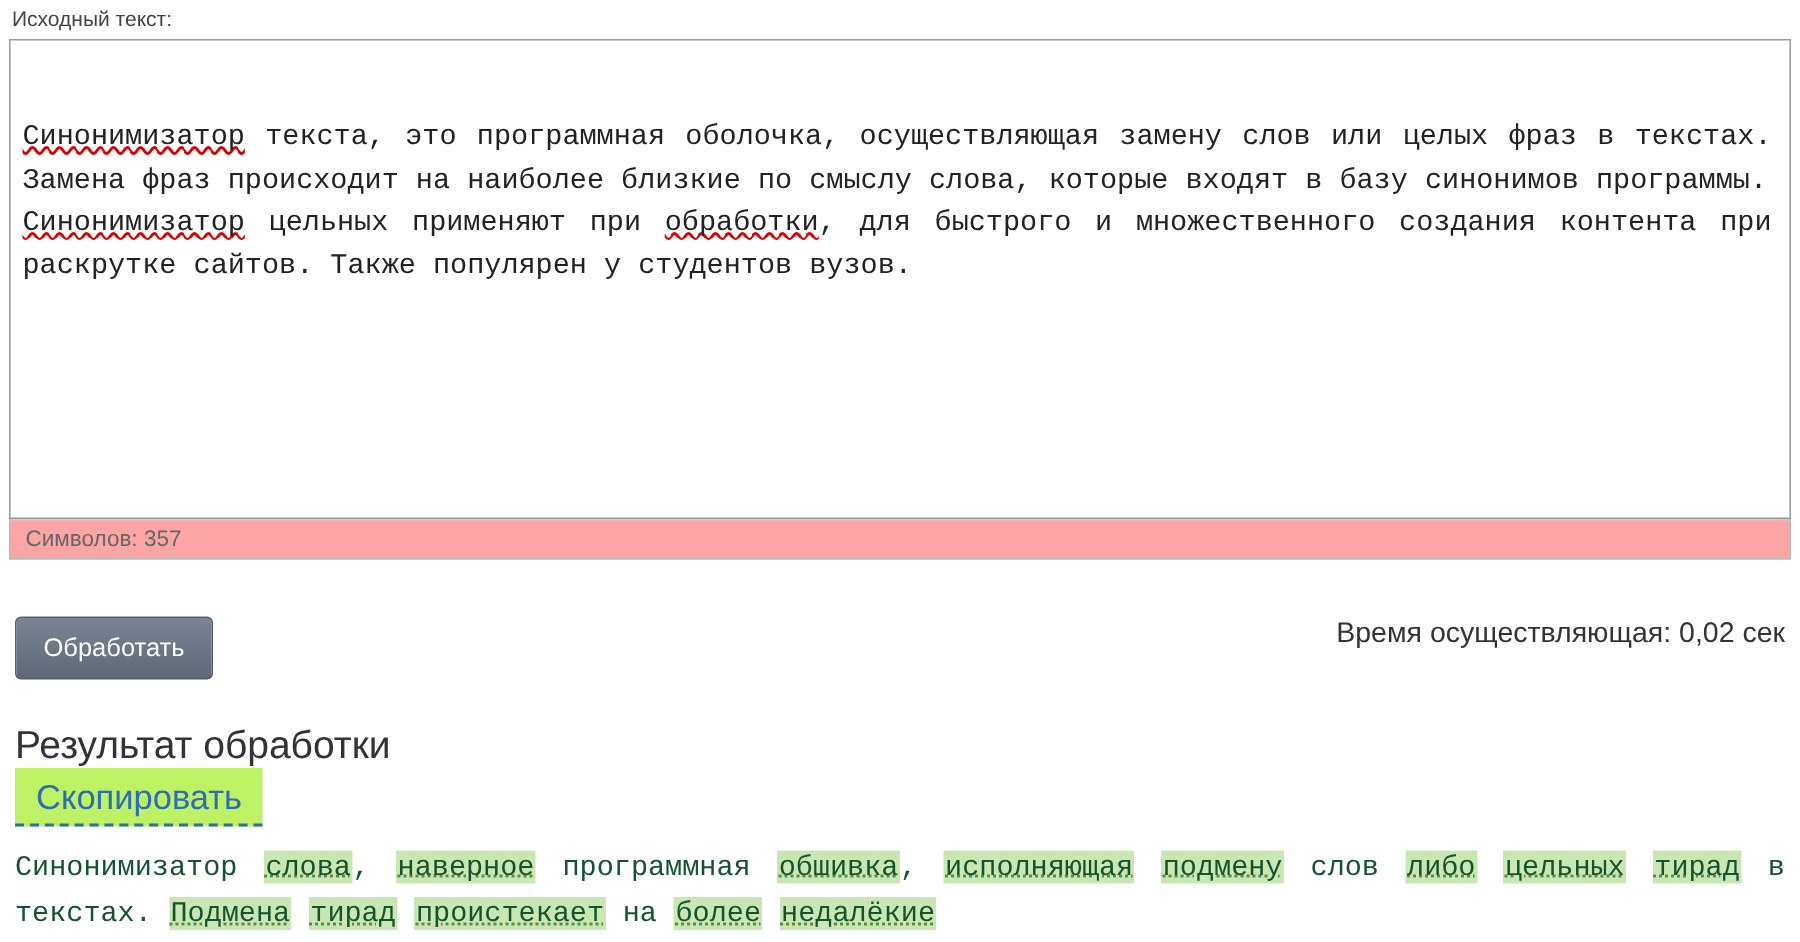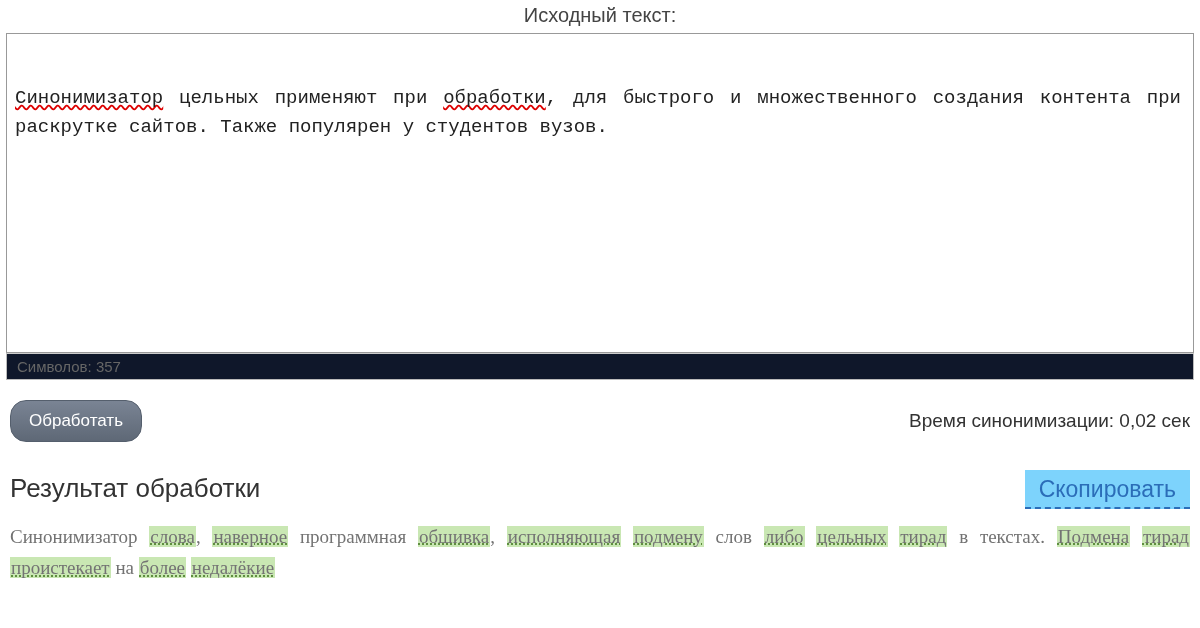--- a/index.html
+++ b/index.html
@@ -17,23 +17,22 @@
       overflow: hidden;
     }
     .container {
       width: 100%;
       height: 100%;
       display: flex;
       flex-direction: column;
     }
     .input-label {
       padding: 4px 8px;
-      font-size: 20px;
+      font-size: 14px;
       color: #444;
-      text-align: center;
     }
     .textarea-wrapper {
       border: 1px solid #999;
       margin: 2px 6px 0 6px;
       background: #fff;
       height: 320px;
       overflow: hidden;
     }
     .textarea {
       width: 100%;
@@ -56,71 +55,73 @@
       text-decoration-style: wavy;
       text-decoration-skip-ink: none;
     }
     .counter-bar {
       border: 1px solid #bbb;
       border-top: 1px solid #ccc;
       margin: 0 6px;
       padding: 4px 10px;
       font-size: 15px;
       color: #666;
-      background: #0f172a;
+      background: #fca5a5;
     }
     .action-row {
       display: flex;
       justify-content: space-between;
       align-items: center;
       padding: 20px 10px 14px 10px;
     }
     .process-btn {
       background: #6a7584;
       background: linear-gradient(to bottom, #7a8494, #5e6876);
       color: #fff;
       border: 1px solid #555f6d;
-      border-radius: 16px;
+      border-radius: 4px;
       padding: 10px 18px;
       font-size: 17px;
       cursor: pointer;
+      margin-top: 18px;
     }
     .timing-info {
       font-size: 19px;
       color: #333;
     }
     .timing-info .bold {
       font-weight: normal;
     }
     .result-header-row {
       display: flex;
       justify-content: space-between;
       align-items: baseline;
       padding: 14px 10px 6px 10px;
+      flex-direction: column;
     }
     .result-title {
       font-size: 26px;
       font-weight: 400;
       color: #333;
     }
     .copy-btn {
-      background: #7dd3fc;
+      background: #bef264;
       color: #2b6db8;
       border: none;
       border-bottom: 2px dashed #2b6db8;
       font-size: 23px;
       padding: 6px 14px 4px 14px;
       cursor: pointer;
     }
     .result-text {
       padding: 6px 10px 0 10px;
-      font-family: Liberation Serif, serif;
+      font-family: Liberation Mono, monospace;
       font-size: 19px;
       line-height: 1.65;
-      color: #737373;
+      color: #14532d;
       white-space: normal;
       word-wrap: break-word;
       text-align: justify;
     }
     .highlight-green {
       background: #c9e7b3;
       text-decoration: underline;
       text-decoration-style: dotted;
       text-decoration-color: #5a8a3a;
       padding: 0 1px;
@@ -128,33 +129,34 @@
   </style>
 </head>
 <body>
 
 <div class="container">
 
   <div class="input-label">Исходный текст:</div>
 
   <div class="textarea-wrapper">
     <div class="textarea">
+      <div><span class="spellcheck">Синонимизатор</span><span> текста, это программная оболочка, осуществляющая замену слов или целых фраз в текстах. Замена фраз происходит на наиболее близкие по смыслу слова, которые входят в базу синонимов программы.</span></div>
       <div><span class="spellcheck">Синонимизатор</span><span> цельных применяют при </span><span class="spellcheck">обработки</span><span>, для быстрого и множественного создания контента при раскрутке сайтов. Также популярен у студентов вузов.</span></div>
     </div>
   </div>
 
   <div class="counter-bar">
     <span>Символов:</span>
     <span>357</span>
   </div>
 
   <div class="action-row">
     <button class="process-btn">Обработать</button>
     <div class="timing-info">
-      <span>Время синонимизации: </span><span class="bold">0,02 сек</span>
+      <span>Время осуществляющая: </span><span class="bold">0,02 сек</span>
     </div>
   </div>
 
   <div class="result-header-row">
     <h2 class="result-title">Результат обработки</h2>
     <button class="copy-btn">Скопировать</button>
   </div>
 
   <div class="result-text"><span>Синонимизатор </span><span class="highlight-green">слова</span><span>, </span><span class="highlight-green">наверное</span><span> программная </span><span class="highlight-green">обшивка</span><span>, </span><span class="highlight-green">исполняющая</span><span> </span><span class="highlight-green">подмену</span><span> слов </span><span class="highlight-green">либо</span><span> </span><span class="highlight-green">цельных</span><span> </span><span class="highlight-green">тирад</span><span> в текстах. </span><span class="highlight-green">Подмена</span><span> </span><span class="highlight-green">тирад</span><span> </span><span class="highlight-green">проистекает</span><span> на </span><span class="highlight-green">более</span><span> </span><span class="highlight-green">недалёкие</span></div>
 

